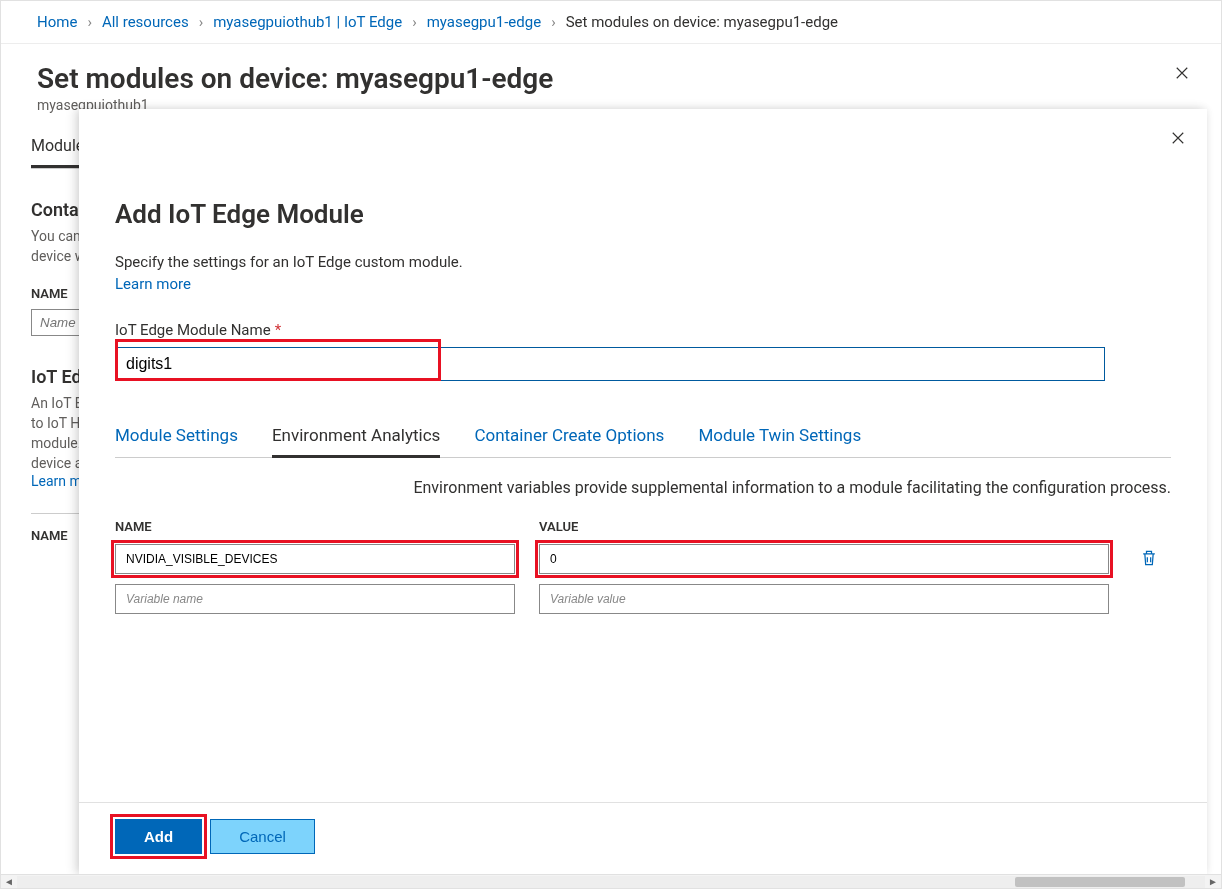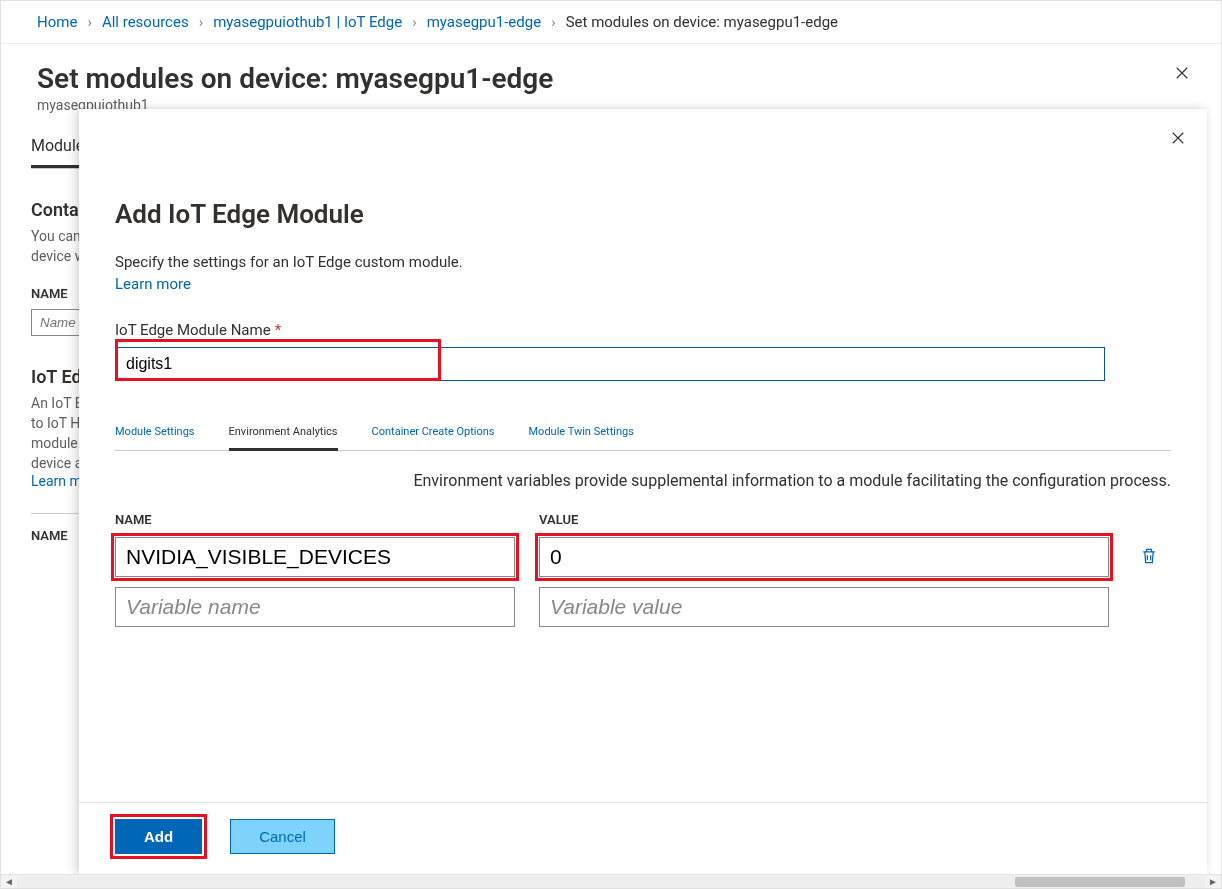--- a/index.html
+++ b/index.html
@@ -109,21 +109,21 @@
   }
 
   .subtabs{
     display:flex;
     gap:34px;
     border-bottom:1px solid #ccc;
     margin-top:34px;
   }
   .subtabs .stab{
     padding:10px 0;
-    font-size:11px;
+    font-size:17px;
     cursor:pointer;
     color:#0067b8;
     border-bottom:3px solid transparent;
     margin-bottom:-1px;
   }
   .subtabs .stab.active{
     color:#323130;
     border-bottom-color:#323130;
     font-weight:400;
   }
@@ -132,40 +132,40 @@
   .env-head{display:flex;margin-top:22px;}
   .env-head .col{font-size:13px;font-weight:600;}
   .env-head .col.name{width:424px;}
   .env-head .col.val{width:560px;}
 
   .env-row{display:flex;align-items:center;margin-top:10px;gap:24px;}
   .env-row .cell{position:relative;}
   .env-row input{
     border:1px solid #888;
     padding:7px 10px;
-    font-size:21px;
+    font-size:12px;
     width:400px;
   }
   .env-row input.val{width:570px;}
   .env-row input::placeholder{color:#888;font-style:italic;}
   .env-row .cell.hl::after{
     content:"";
     position:absolute;
     left:-4px;top:-4px;right:-4px;bottom:-4px;
     border:3px solid #e81123;
     pointer-events:none;
   }
   .trash{color:#0067b8;cursor:pointer;margin-left:6px;}
   .trash svg{width:20px;height:22px;fill:none;stroke:#0067b8;stroke-width:1.5;}
 
   .blade-footer{
     border-top:1px solid #e1e1e1;
     padding:16px 36px 20px 36px;
     display:flex;
-    gap:28px;
+    gap:8px;
     background:#fff;
   }
   .btn{
     padding:8px 28px;
     font-size:15px;
     cursor:pointer;
     border:1px solid #0067b8;
   }
   .btn.primary{background:#0067b8;color:#fff;font-weight:600;position:relative;}
   .btn.primary::after{

